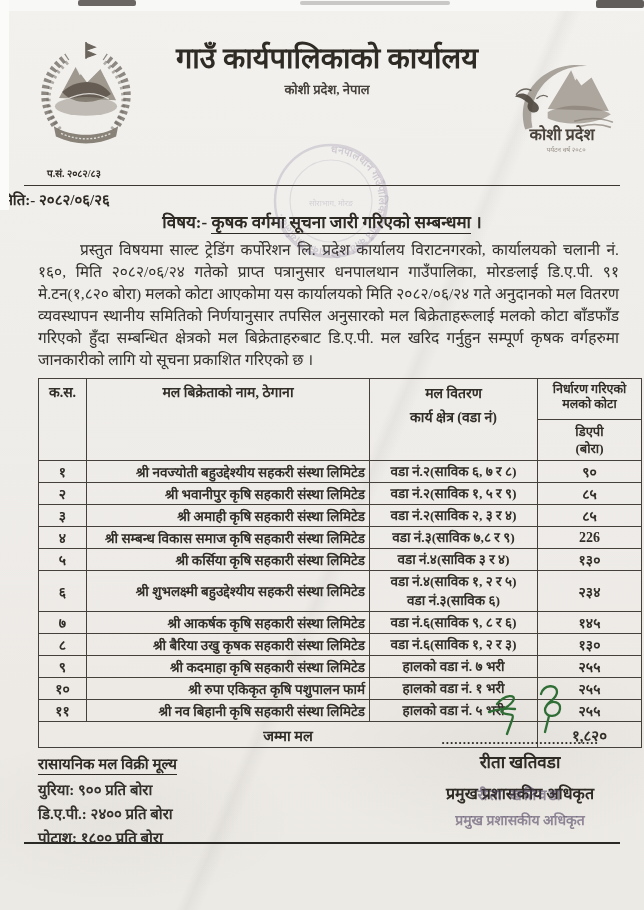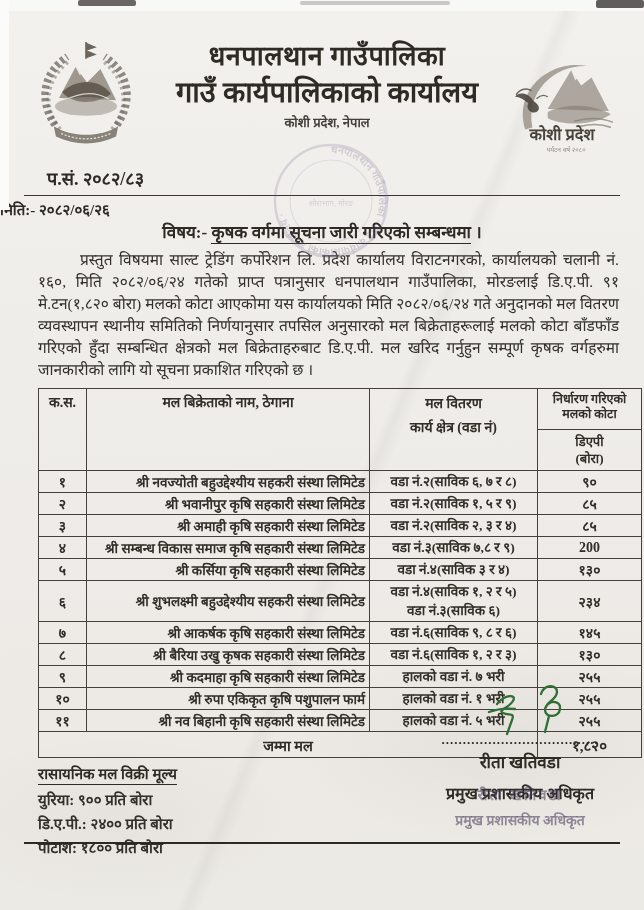--- a/index.html
+++ b/index.html
@@ -22,21 +22,21 @@
   .center-head{flex:1;text-align:center;}
   .muni-title{font-size:27px;font-weight:700;letter-spacing:0.5px;line-height:1.25;}
   .office-title{font-size:29px;font-weight:700;line-height:1.3;}
   .addr1{font-size:15px;font-weight:700;margin-top:4px;}
   .addr2{font-size:13px;font-weight:700;margin-top:2px;color:#45403a;}
   .logo-box{width:128px;flex:0 0 auto;padding-top:14px;}
 
   
   .stamp{position:absolute;left:270px;top:140px;width:122px;height:122px;opacity:0.55;pointer-events:none;filter:blur(0.4px);}
 
-  .ref-line{margin:2px 0 0 47px;font-size:18px;font-weight:700;}
+  .ref-line{margin:2px 0 0 47px;font-size:10px;font-weight:700;}
   .head-rule{height:0;border-top:1.6px solid #3b362f;margin:5px 24px 0 24px;}
   .date-line{text-align:left;margin:3px 32px 0 0;font-size:15px;font-weight:700;}
 
   .subject-line{text-align:center;font-size:17px;font-weight:700;margin-top:1px;}
   .subject-underlined{border-bottom:1.6px solid #2e2a24;padding-bottom:1px;}
 
   .body-para{
     margin:6px 25px 0 38px;font-size:15.5px;font-weight:500;line-height:22px;
     text-align:justify;text-indent:42px;color:#33302b;
   }
@@ -112,21 +112,20 @@
         <path d="M30,58 C45,50 60,50 72,57" stroke="#f0eeea" stroke-width="1.2" fill="none" opacity=".8"></path>
 
         <ellipse cx="50" cy="64" rx="30" ry="9" fill="#989186" opacity=".55"></ellipse>
 
         <path d="M19,83 C36,94 64,94 81,83 L79,93 C60,102 40,102 21,93 Z" fill="#7d766c" opacity=".9"></path>
         <path d="M26,90 C42,97 58,97 74,90" stroke="#f0eeea" stroke-width="1.3" stroke-dasharray="2 1.6" fill="none" opacity=".85"></path>
       </svg>
     </div>
 
     <div class="center-head">
-      <div class="muni-title">धनपालथान गाउँपालिका</div>
       <div class="office-title">गाउँ कार्यपालिकाको कार्यालय</div>
       <div class="addr2">कोशी प्रदेश, नेपाल</div>
     </div>
 
     <div class="logo-box">
       <svg width="124" height="106" viewBox="0 0 120 104" aria-hidden="true">
 
         <path d="M22,74 C10,34 48,4 84,12 C52,10 22,36 29,72 Z" fill="#8a8379" opacity=".7"></path>
 
         <path d="M44,54 L67,16 L77,31 L87,23 L104,56 Z" fill="#9b948a" opacity=".8"></path>
@@ -214,21 +213,21 @@
           </td>
       <td class="c-quota">८५</td>
     </tr>
 
     <tr class="data-row">
       <td class="c-sn">४</td>
       <td class="c-name">श्री सम्बन्ध विकास समाज कृषि सहकारी संस्था लिमिटेड</td>
       <td class="c-area">
             <div>वडा नं.३(साविक ७,८ र ९)</div>
           </td>
-      <td class="c-quota">200</td>
+      <td class="c-quota">226</td>
     </tr>
 
     <tr class="data-row">
       <td class="c-sn">५</td>
       <td class="c-name">श्री कर्सिया कृषि सहकारी संस्था लिमिटेड</td>
       <td class="c-area">
             <div>वडा नं.४(साविक ३ र ४)</div>
           </td>
       <td class="c-quota">१३०</td>
     </tr>

